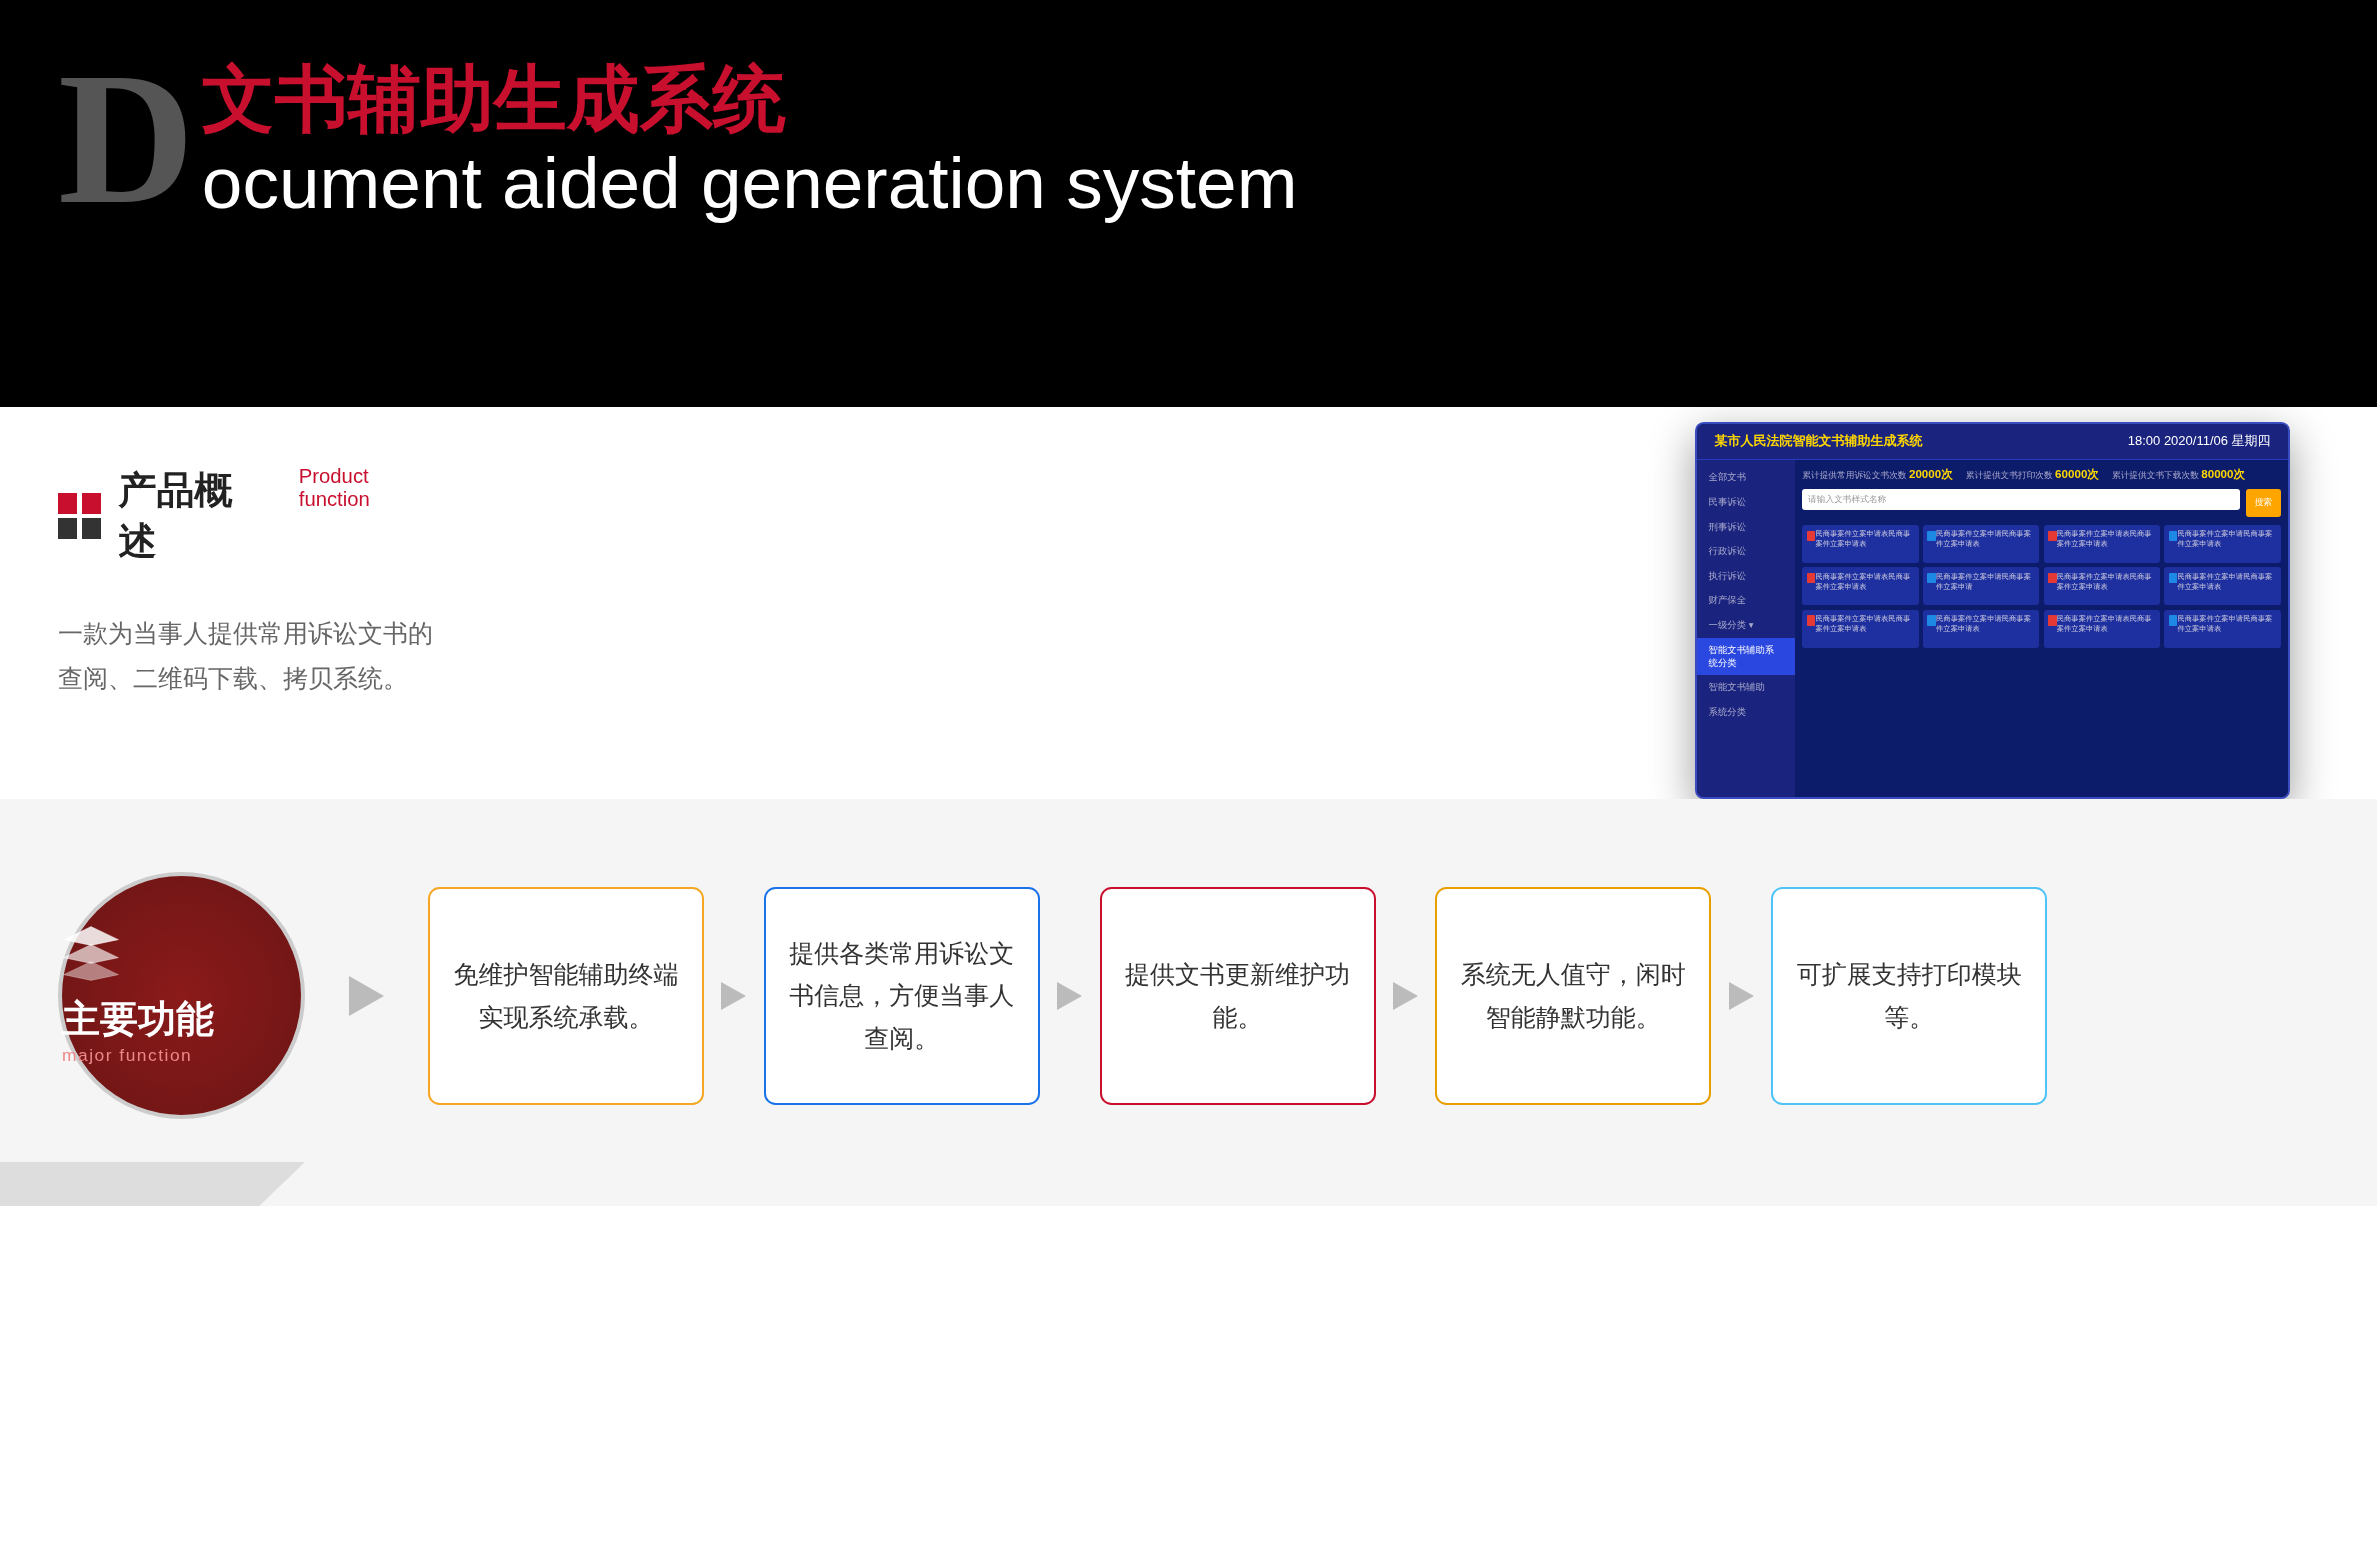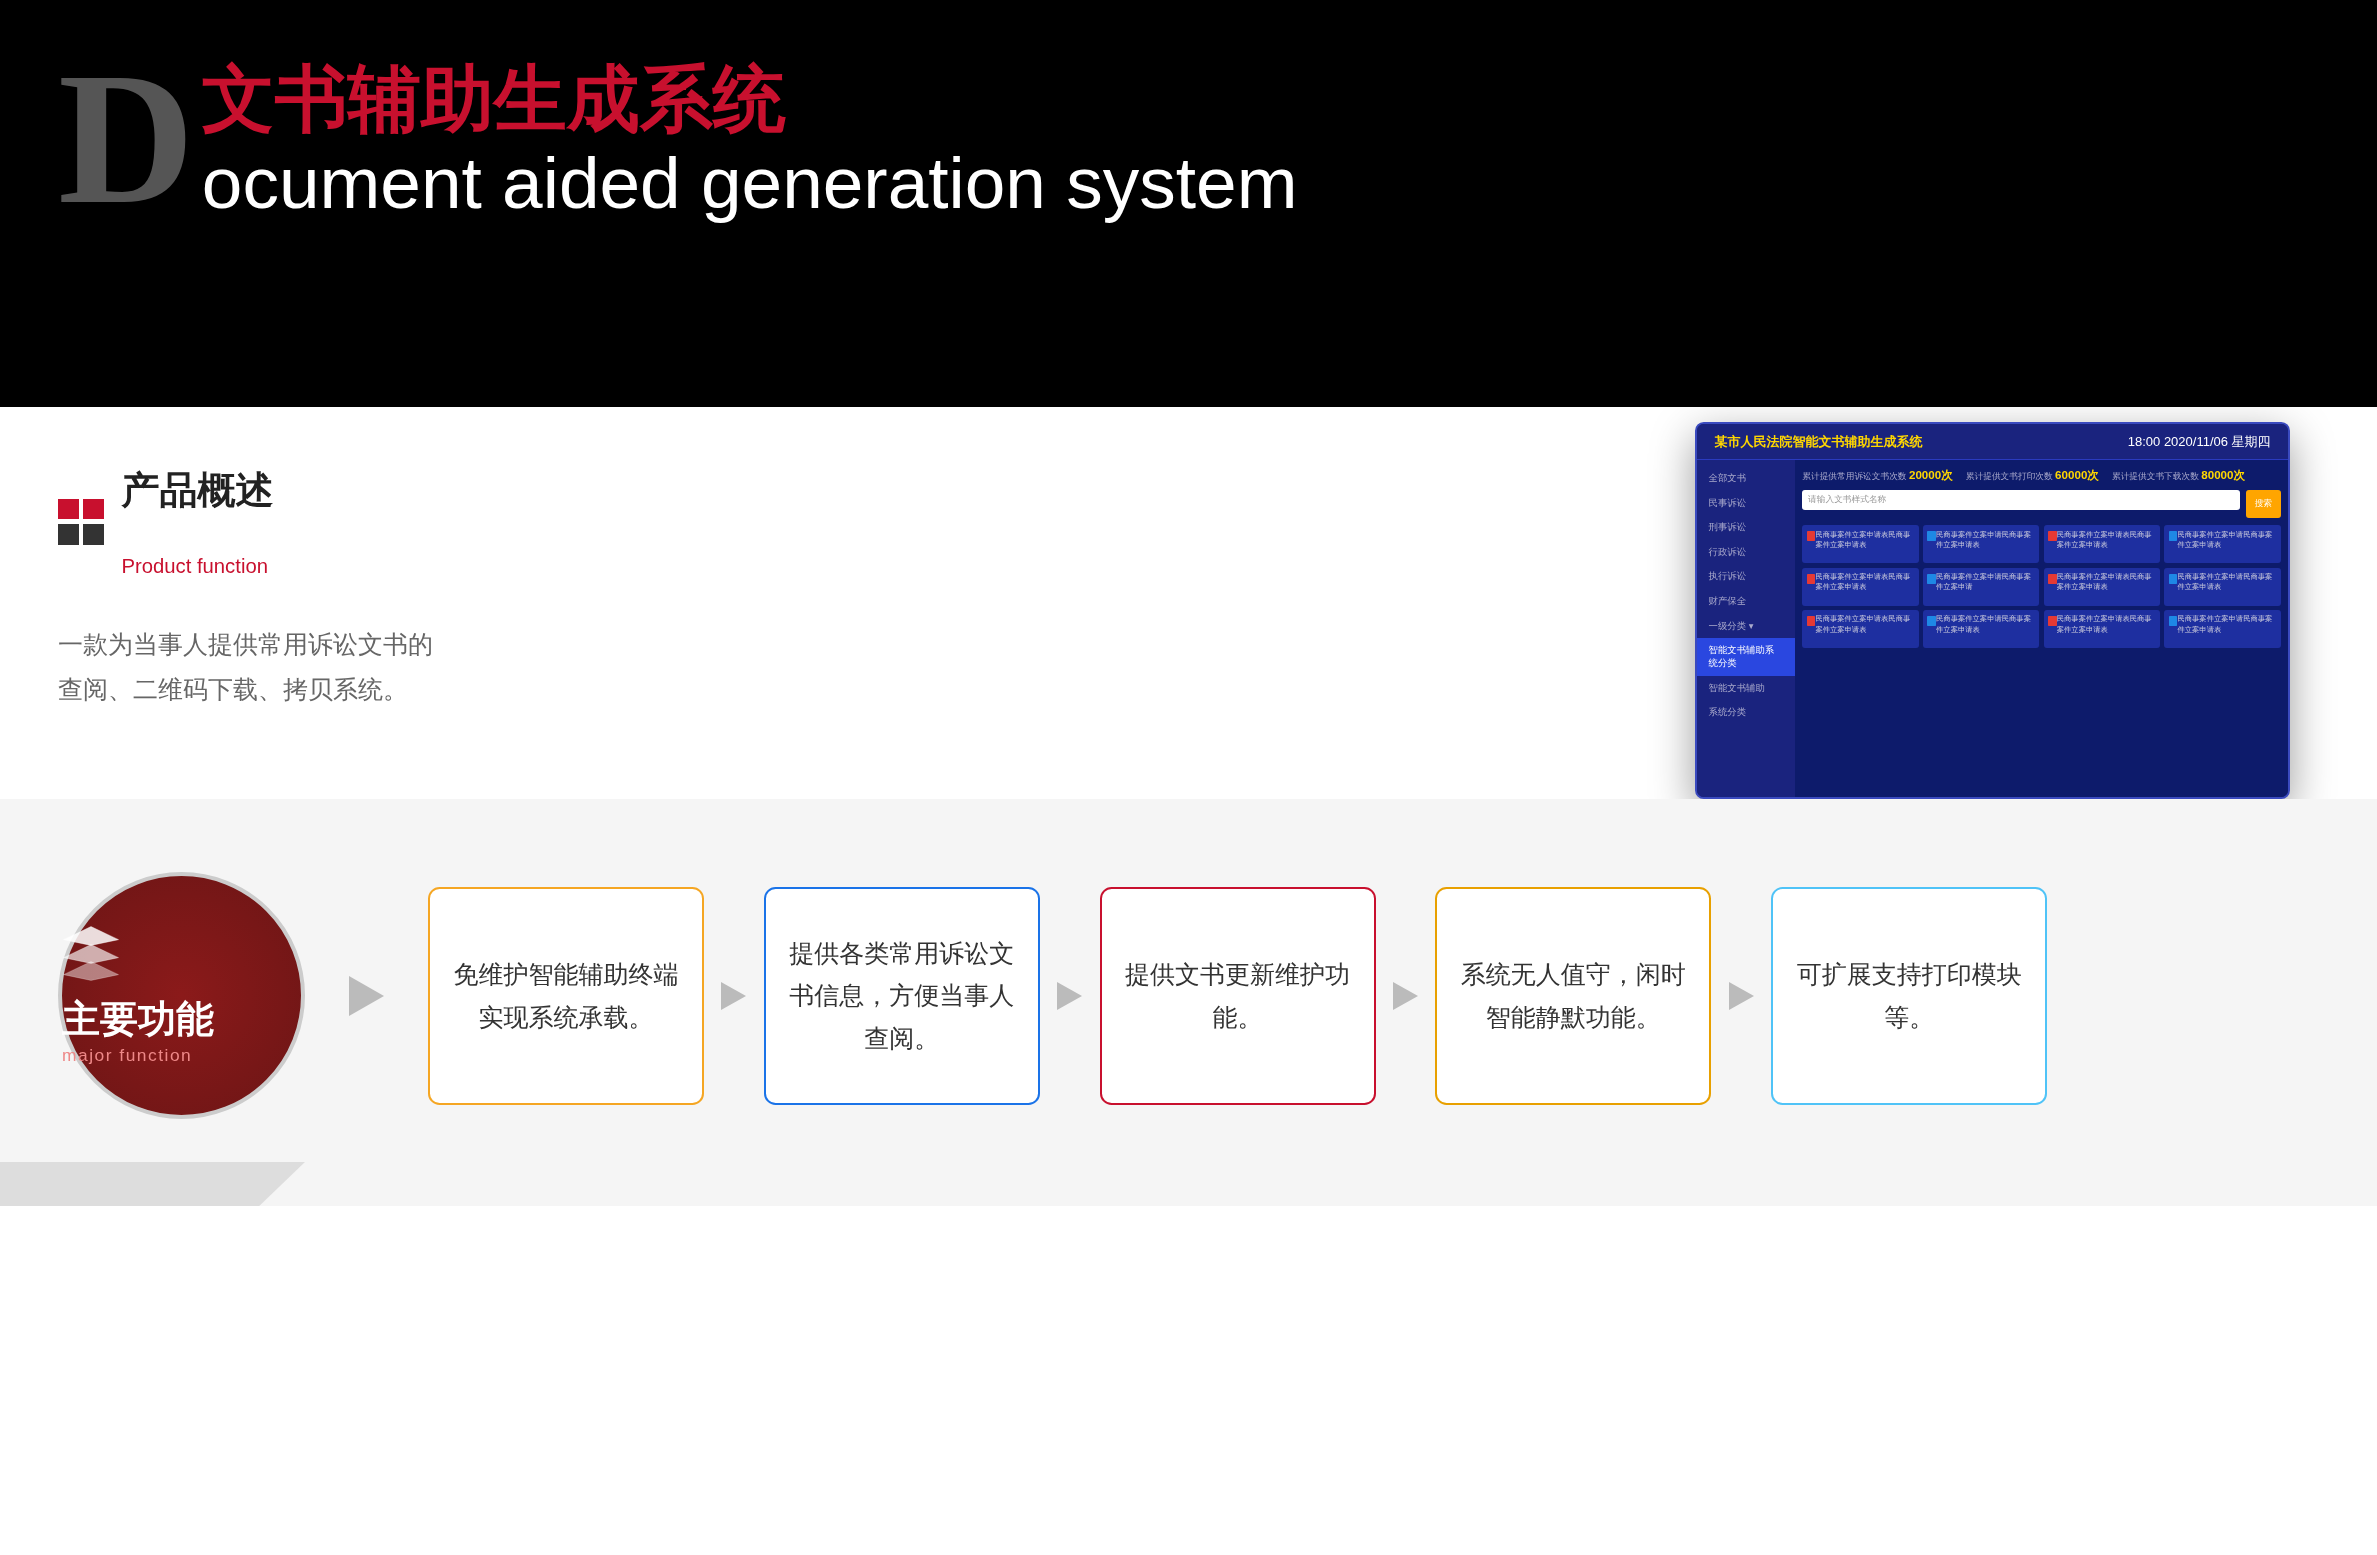--- a/index.html
+++ b/index.html
@@ -87,21 +87,21 @@
       gap: 4.4px;
     }
 
     .grid-icon span {
       display: block;
       background: #c8102e;
     }
 
     .overview-title-block {
       display: flex;
-      flex-direction: column;
+      flex-direction: row;
       gap: 39px;
     }
 
     .overview-title-zh {
       font-size: 38px;
       font-weight: 700;
       color: #222;
     }
 
     .overview-title-en {
@@ -115,21 +115,21 @@
       color: #666;
       line-height: 1.8;
       margin-top: 44px;
     }
 
     
     .right-panel {
       flex: 1;
       display: flex;
       justify-content: flex-end;
-      align-items: flex-end;
+      align-items: center;
       padding-right: 29px;
       margin-top: -44px;
     }
 
     .mockup-screen {
       width: 595px;
       height: 377px;
       background: #1a237e;
       border-radius: 8.7px;
       overflow: hidden;

